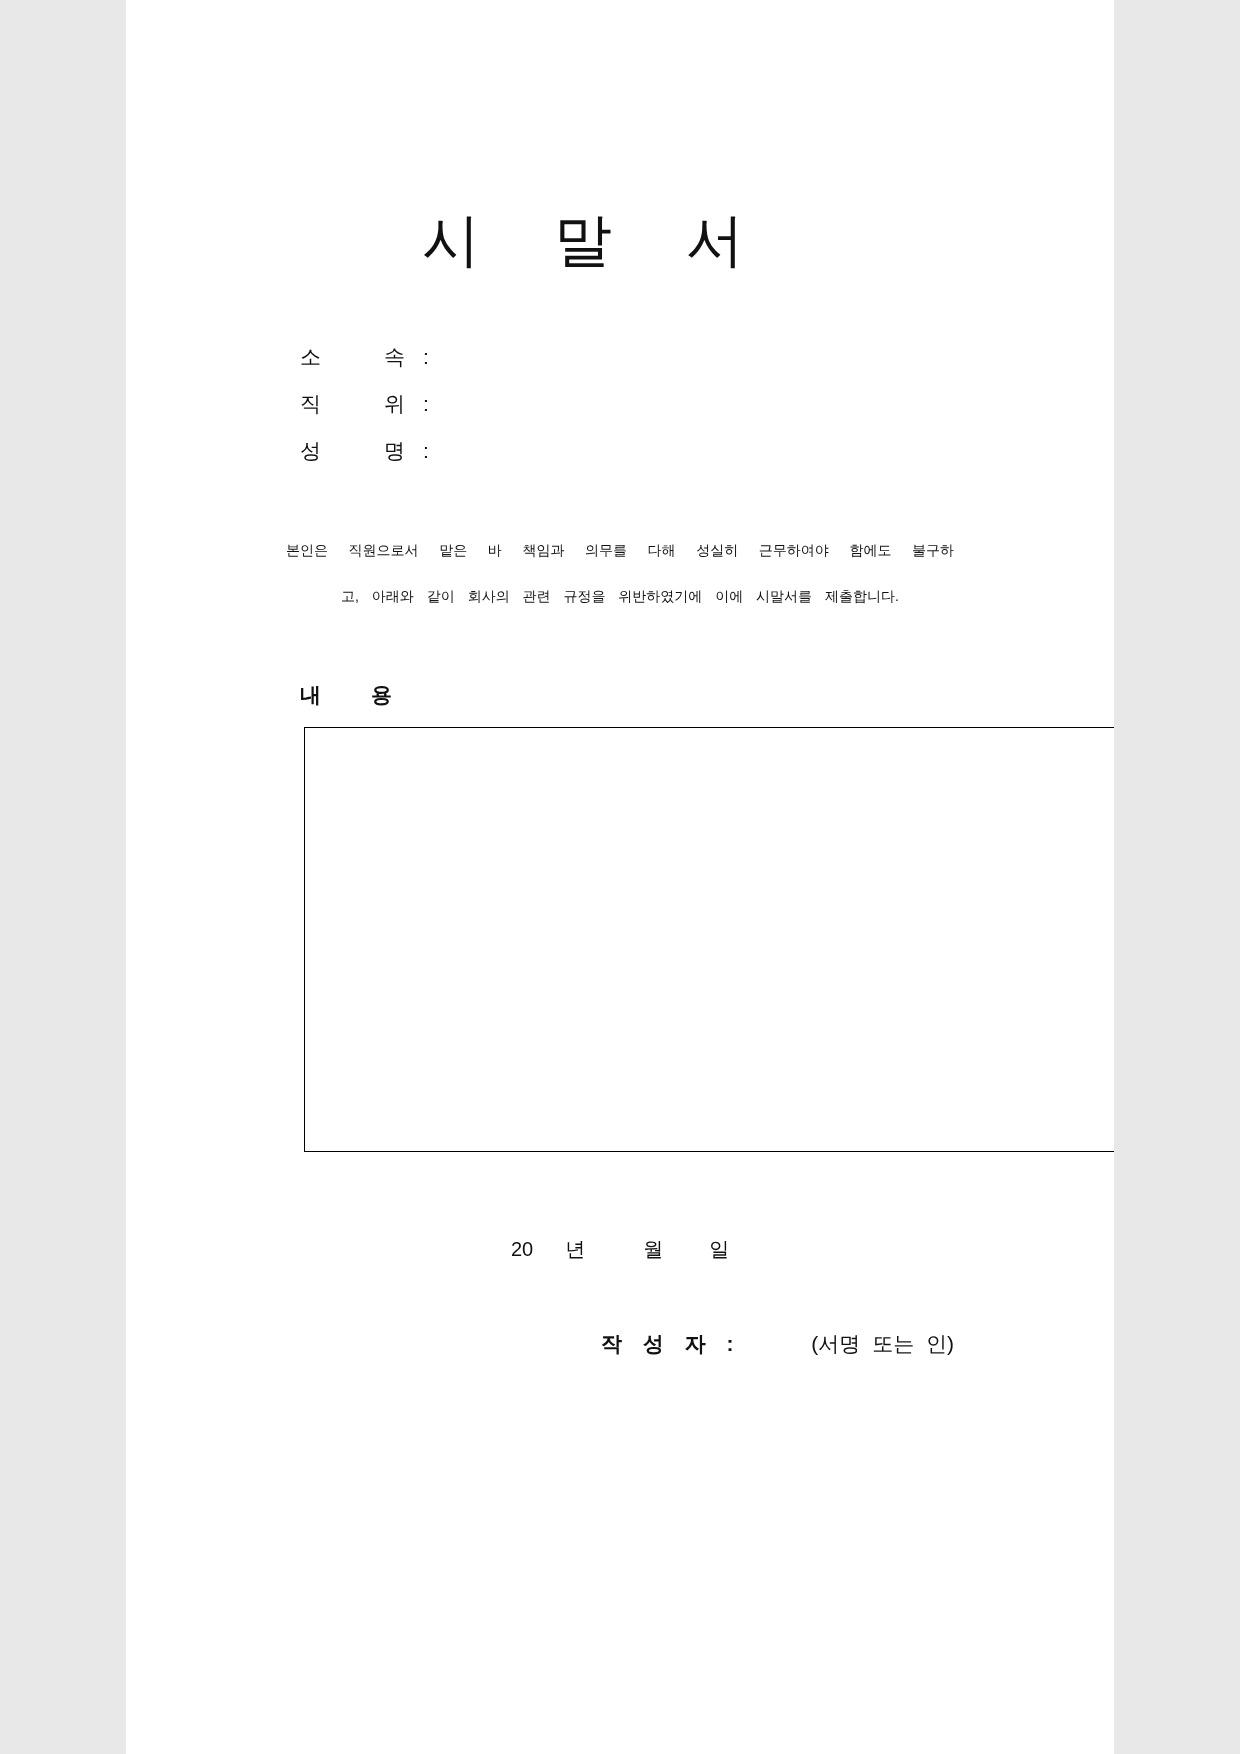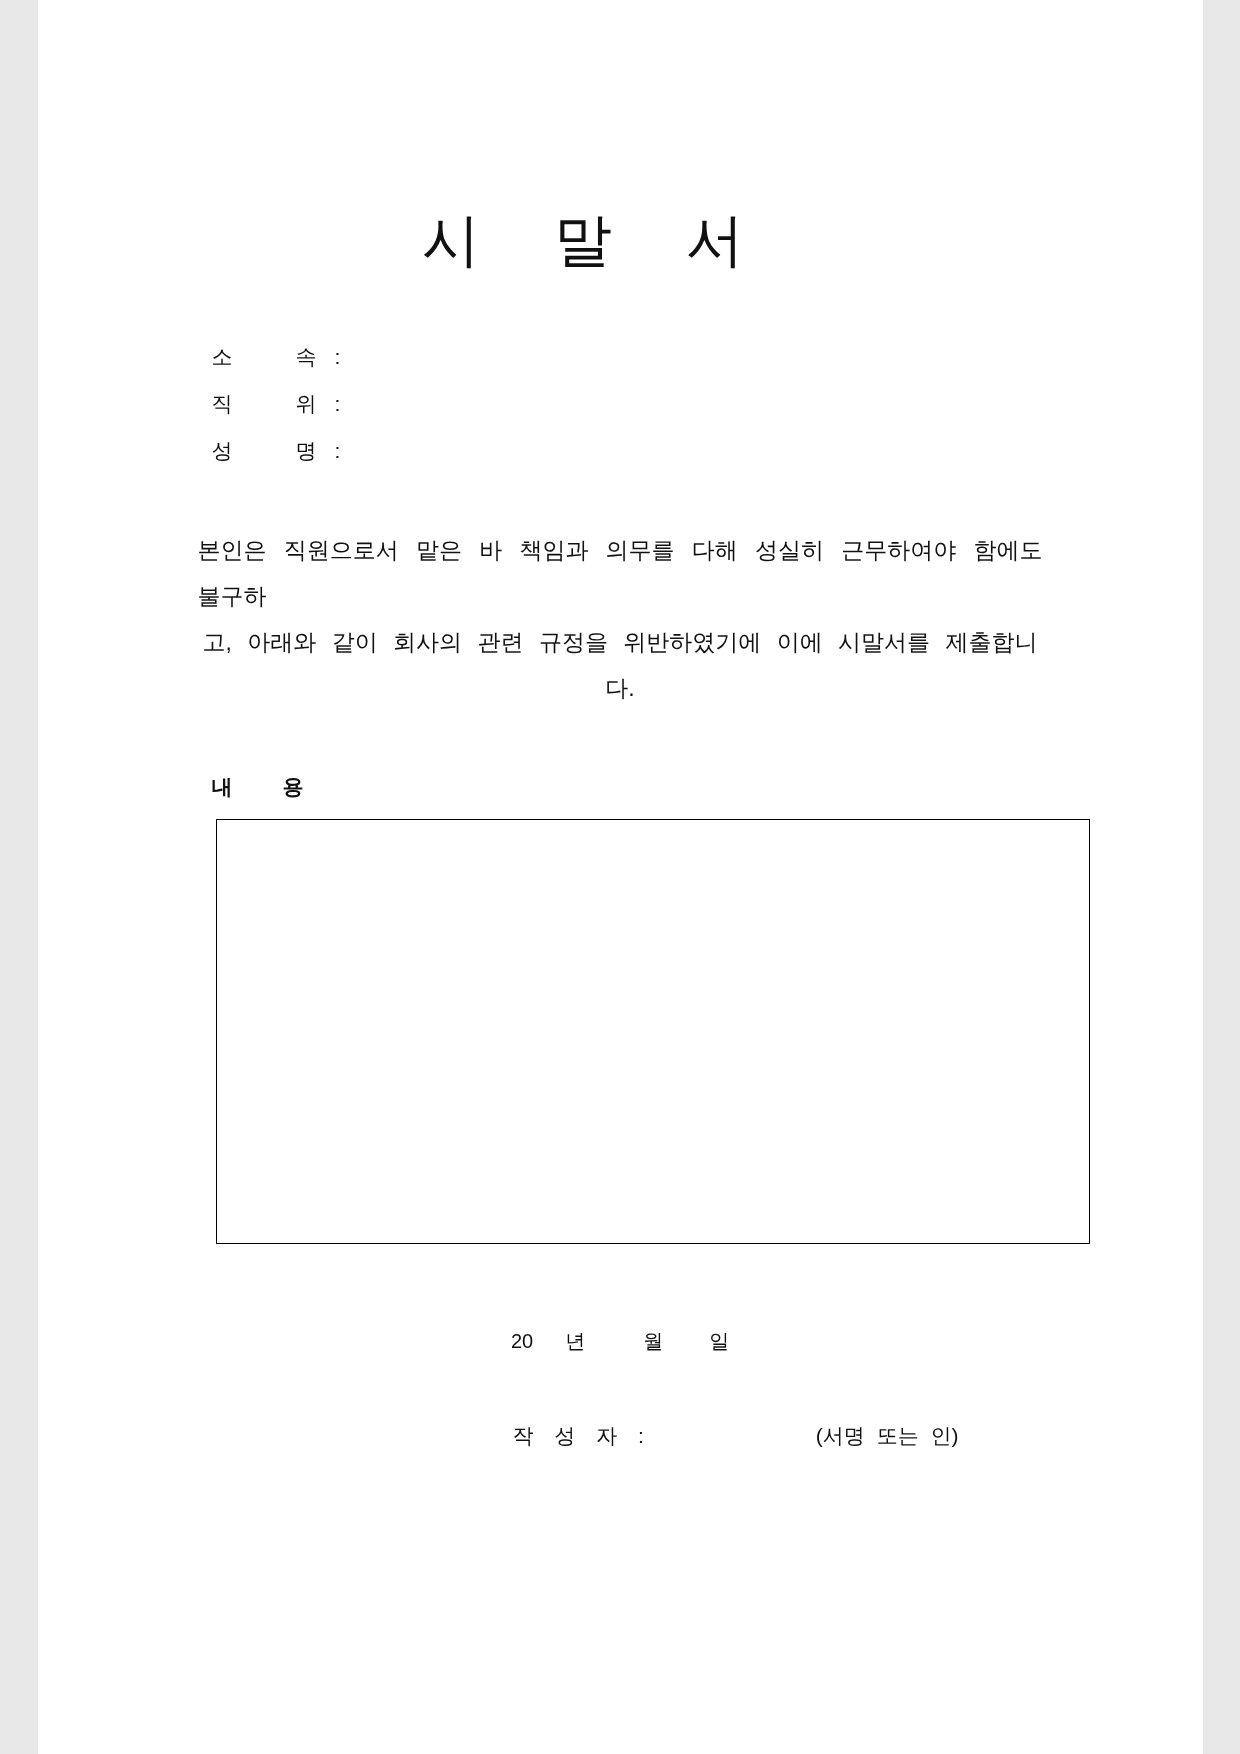--- a/index.html
+++ b/index.html
@@ -1,17 +1,17 @@
 <!DOCTYPE html>
 <html><head>
 <meta charset="utf-8">
 <style>
   html, body { margin: 0; padding: 0; background: #e8e8e8; }
   .page {
-    width: 1165px;
+    width: 988px;
     height: 1754px;
     margin: 0 auto;
     background: #ffffff;
     color: #111111;
     font-family: "Liberation Sans", "DejaVu Sans", sans-serif;
     box-sizing: border-box;
     padding: 205px 160px 0 160px;
     overflow: hidden;
   }
   
@@ -43,21 +43,21 @@
   .field-colon { margin-left: 18px; }
   .field-value {
     display: inline-block;
     width: 420px;
     height: 28px;
     margin-left: 10px;
   }
   
   .body-text {
     margin-top: 52px;
-    font-size: 23px;
+    font-size: 14px;
     line-height: 46px;
     word-spacing: 9px;
   }
   .body-line { min-height: 46px; text-align: center; }
   .body-line.stretch {
     text-align: justify;
     text-align-last: justify;
   }
   
   .content-label {
@@ -96,21 +96,21 @@
   .blank-day { width: 46px; }
   
   .sign-row {
     margin-top: 66px;
     display: flex;
     align-items: baseline;
     font-size: 21px;
     line-height: 28px;
     padding-left: 315px;
   }
-  .writer-label { word-spacing: 15px; white-space: nowrap; }
+  .writer-label { word-spacing: 15px; white-space: nowrap; font-weight: bold; }
   .signature-space { display: inline-block; width: 172px; height: 24px; }
   .seal-note { word-spacing: 6px; white-space: nowrap; }
 </style>
 </head>
 <body>
 
 <div class="page">
 
   <h1 class="doc-title">시말서</h1>
 

